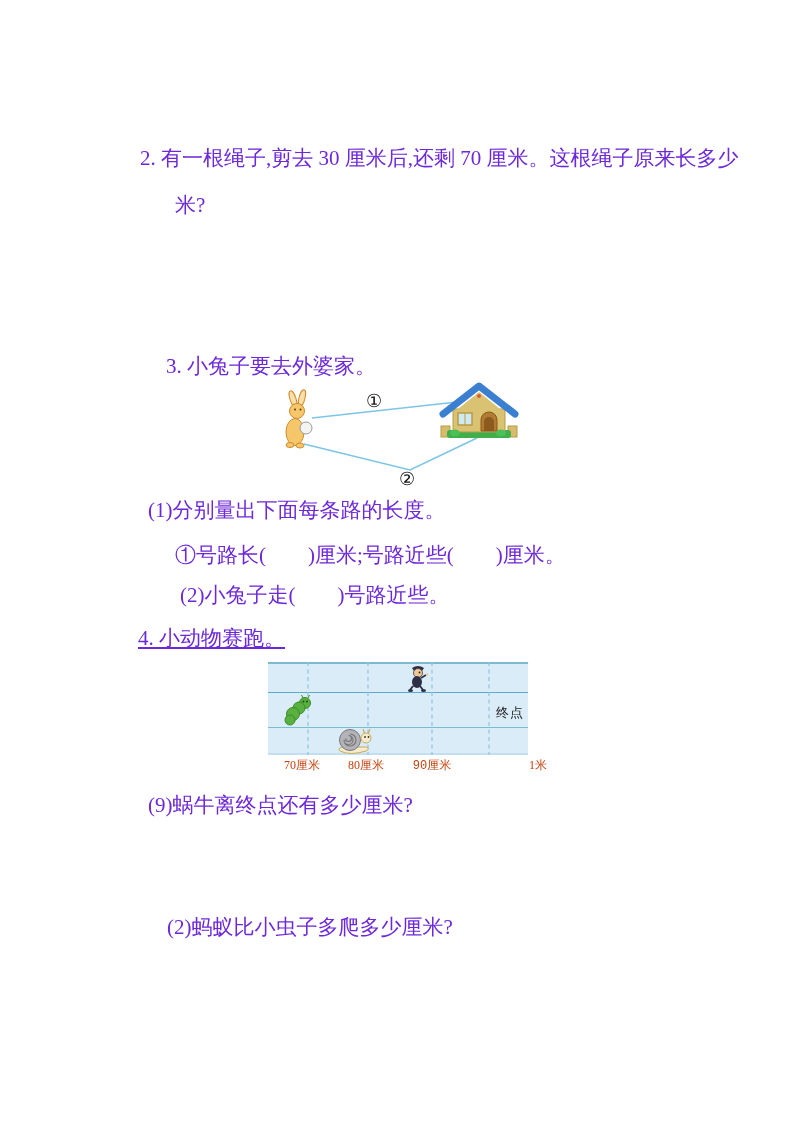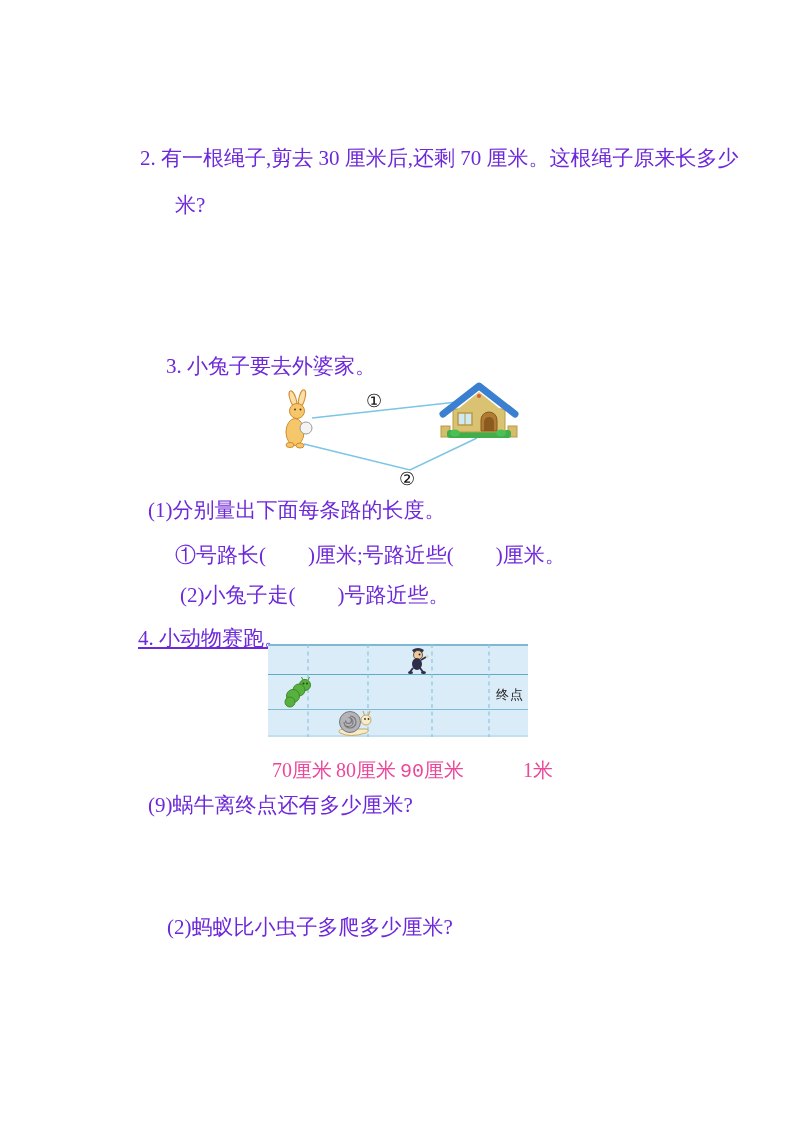--- a/index.html
+++ b/index.html
@@ -5,21 +5,21 @@
   html,body{margin:0;padding:0;}
   body{
     width:793px;height:1122px;background:#ffffff;position:relative;
     font-family:"Liberation Serif","DejaVu Serif",serif;
     color:#1a1a1a;overflow:hidden;
   }
   .abs{position:absolute;}
   .line{white-space:pre;font-size:21px;line-height:1.15;color:#6d28d9;}
   .circled{font-size:18px;color:#111;}
   .finish{font-size:13px;color:#222;letter-spacing:1px;}
-  .tick{position:absolute;transform:translateX(-50%);font-size:20px;color:#ec4899;white-space:pre;top:0;}
+  .tick{position:absolute;transform:translateX(-50%);font-size:12px;color:#c2410c;white-space:pre;top:0;}
   svg{display:block;}
 </style>
 </head>
 <body>
 
 <div class="abs line" style="left:140px;top:146px;">2. 有一根绳子,剪去 30 厘米后,还剩 70 厘米。这根绳子原来长多少</div>
 <div class="abs line" style="left:175px;top:193px;">米?</div>
 
 <div class="abs line" style="left:136px;top:354px;margin-left:30px;">3. 小兔子要去外婆家。</div>
 
@@ -61,21 +61,21 @@
   <div class="abs circled" style="left:98px;top:12px;">①</div>
   <div class="abs circled" style="left:131px;top:90px;">②</div>
 </div>
 
 <div class="abs line" style="left:148px;top:498px;">(1)分别量出下面每条路的长度。</div>
 <div class="abs line" style="left:175px;top:543px;">①号路长(        )厘米;号路近些(        )厘米。</div>
 <div class="abs line" style="left:148px;top:583px;margin-left:32px;">(2)小兔子走(        )号路近些。</div>
 
 <div class="abs line" style="left:138px;top:626px;text-decoration:underline;">4. 小动物赛跑。</div>
 
-<div class="abs" style="left:268px;top:644px;width:260px;height:85px;">
+<div class="abs" style="left:268px;top:662px;width:260px;height:85px;">
   <svg width="260" height="93" viewBox="0 0 260 93">
     <rect x="0" y="0" width="260" height="93" fill="#daecf8"></rect>
     <line x1="0" y1="1" x2="260" y2="1" stroke="#5fa9c9" stroke-width="1.4"></line>
     <line x1="0" y1="30.5" x2="260" y2="30.5" stroke="#5fa9c9" stroke-width="1.2"></line>
     <line x1="0" y1="65.5" x2="260" y2="65.5" stroke="#7ebcd6" stroke-width="1"></line>
     <line x1="0" y1="92" x2="260" y2="92" stroke="#a9d3e8" stroke-width="1"></line>
     <line x1="40" y1="0" x2="40" y2="93" stroke="#8cc6de" stroke-width="1.2" stroke-dasharray="4 3.5"></line>
     <line x1="100" y1="0" x2="100" y2="93" stroke="#8cc6de" stroke-width="1.2" stroke-dasharray="4 3.5"></line>
     <line x1="164" y1="0" x2="164" y2="93" stroke="#8cc6de" stroke-width="1.2" stroke-dasharray="4 3.5"></line>
     <line x1="221" y1="0" x2="221" y2="93" stroke="#8cc6de" stroke-width="1.2" stroke-dasharray="4 3.5"></line>

